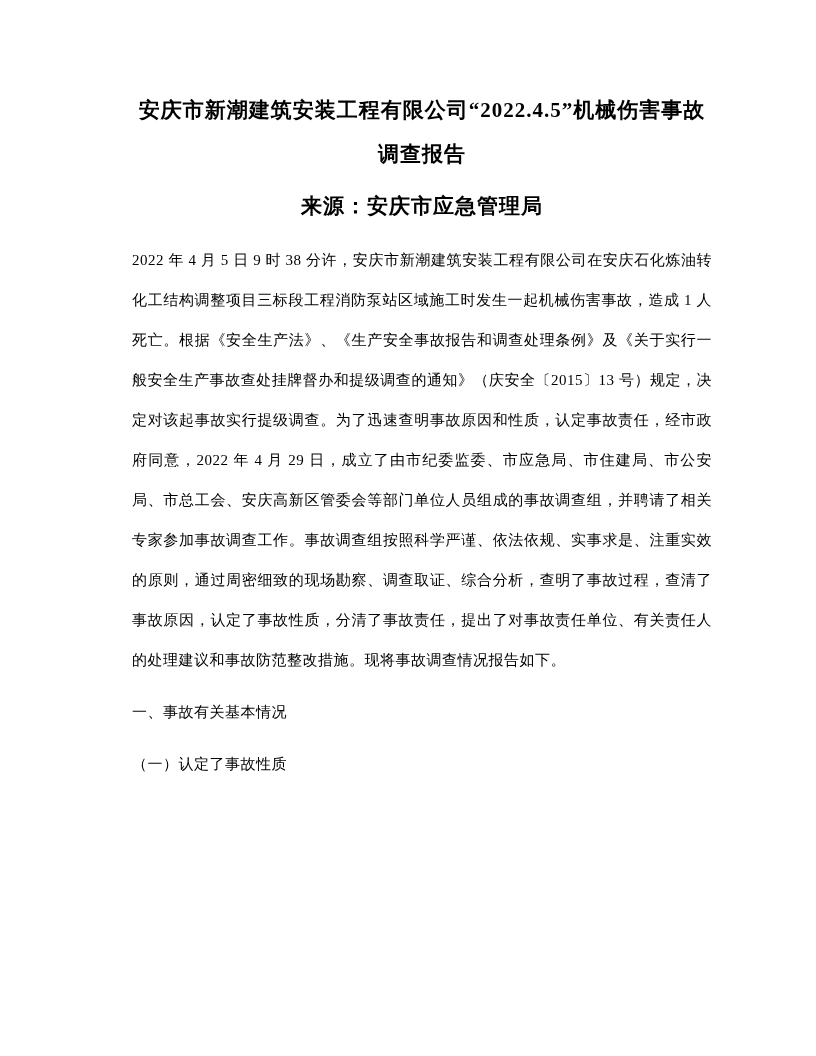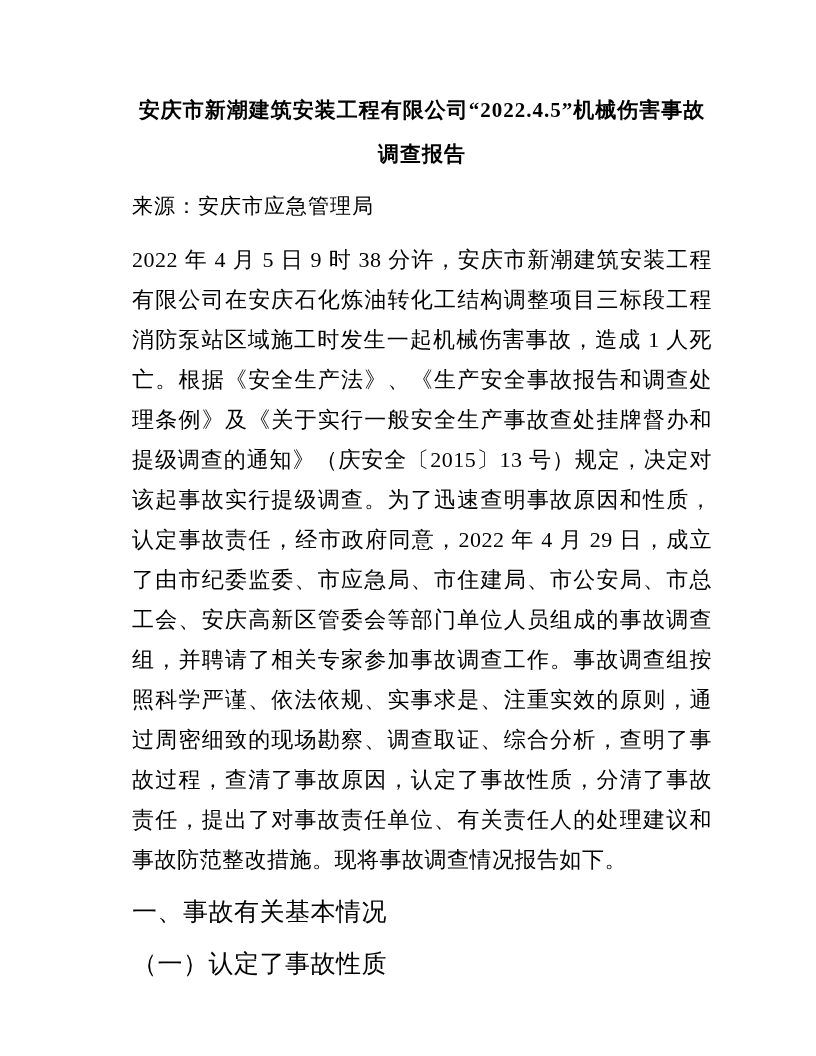--- a/index.html
+++ b/index.html
@@ -26,35 +26,36 @@
     margin: 0;
     font-size: 21px;
     font-weight: bold;
     text-align: center;
     line-height: 44px;
     letter-spacing: 1px;
   }
   .doc-source {
     margin: 10px 0 0 0;
     font-size: 21px;
-    font-weight: normal;
+    font-weight: bold;
+    text-align: center;
     line-height: 40px;
     letter-spacing: 1px;
   }
   .doc-paragraph {
     margin: 14px 0 0 0;
-    font-size: 22px;
+    font-size: 15px;
     font-weight: normal;
     line-height: 40px;
     text-align: justify;
     letter-spacing: 0.5px;
   }
   .doc-heading {
     margin: 12px 0 0 0;
-    font-size: 25px;
+    font-size: 15px;
     font-weight: normal;
     line-height: 40px;
     text-align: left;
     letter-spacing: 0.5px;
   }
 </style>
 </head>
 <body>
 
 <div class="page">

